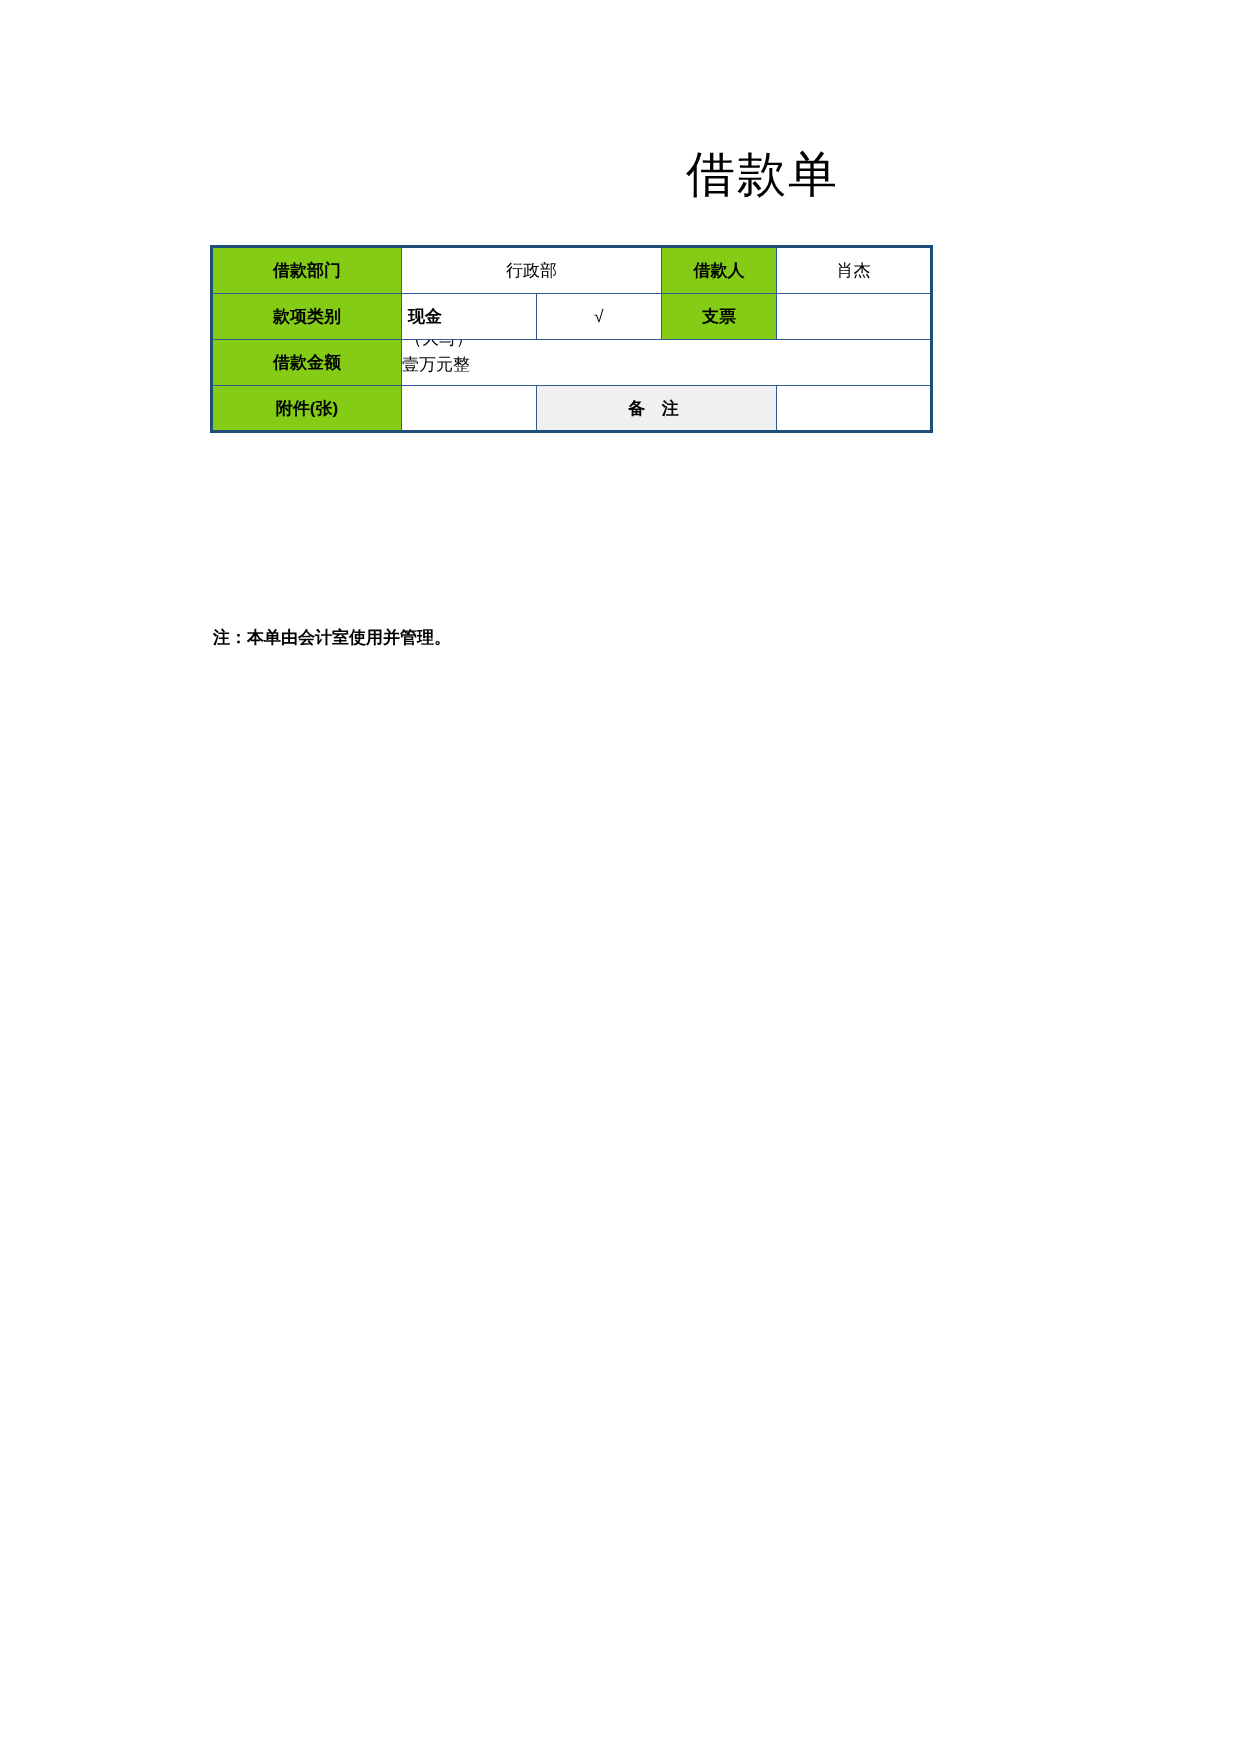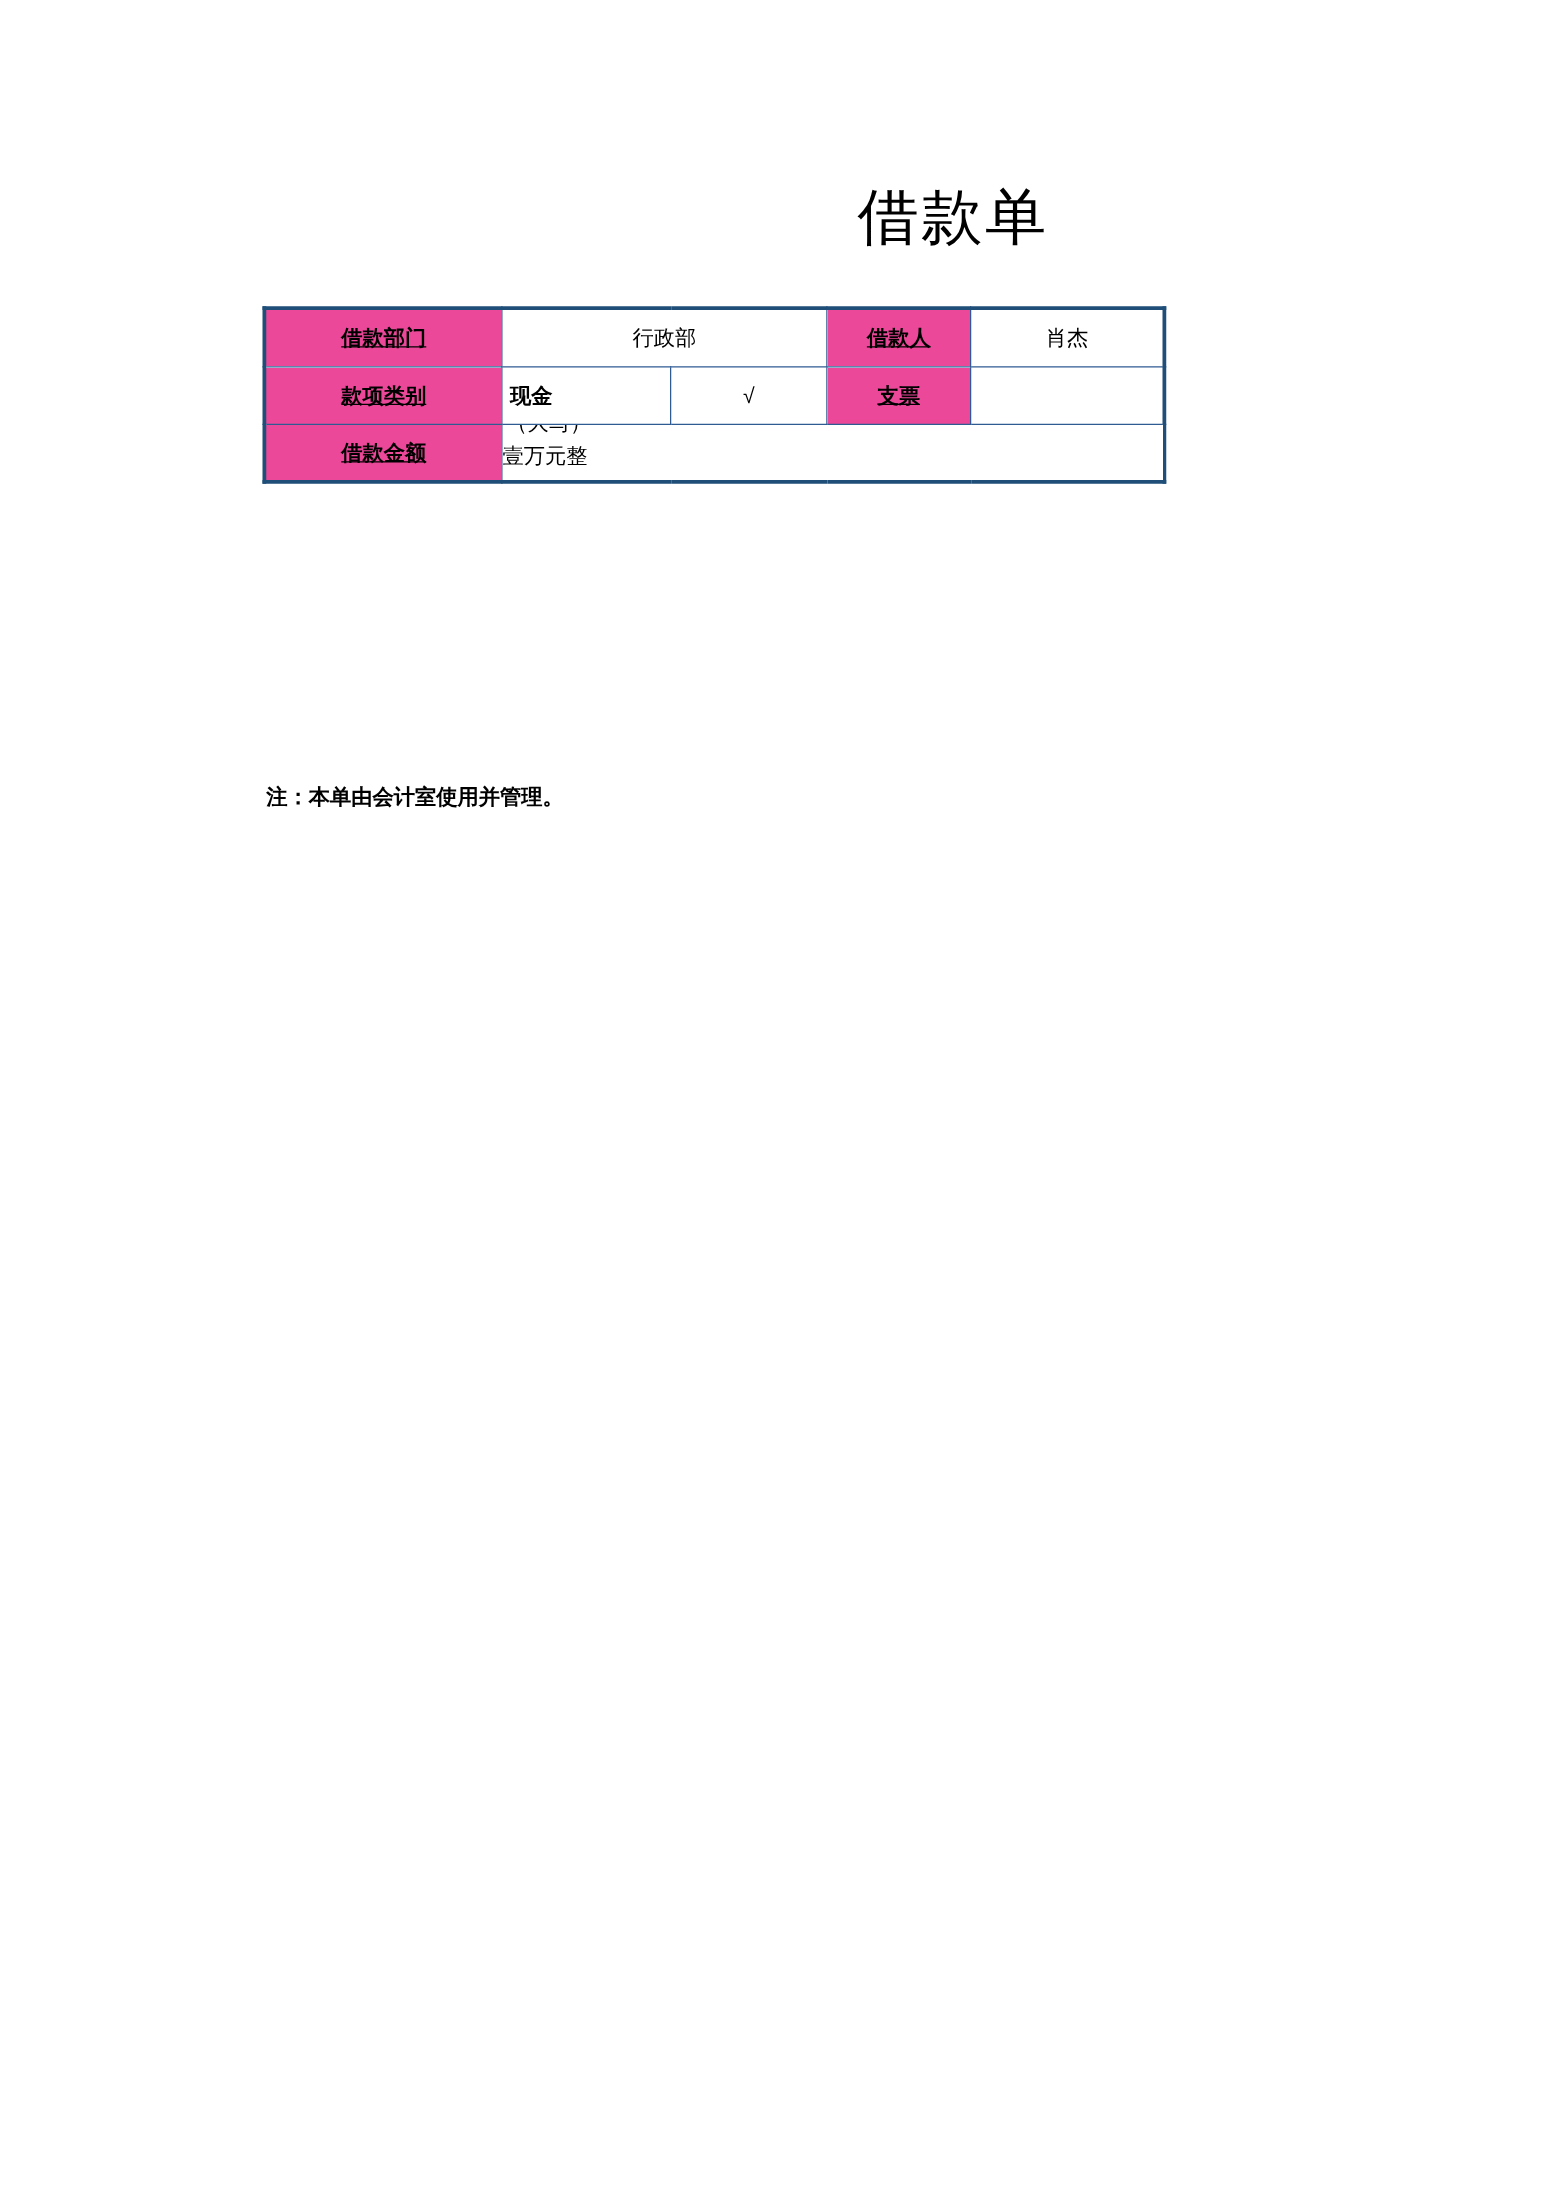--- a/index.html
+++ b/index.html
@@ -69,25 +69,24 @@
   
   table.form {
     border: 3px solid #1f4e79;
   }
   table.form tr:first-child td { border-top: 0; }
   table.form tr:last-child td { border-bottom: 0; }
   table.form tr td:first-child { border-left: 0; }
   table.form tr td:last-child { border-right: 0; }
 
   .lbl {
-    background: #ec4899;
-    text-align: center;
-    font-weight: bold;
-    font-size: 17px;
-    text-decoration: underline;
+    background: #84cc16;
+    text-align: center;
+    font-weight: bold;
+    font-size: 17px;
   }
   .lbl-gray {
     background: #b0b0b0;
     text-align: center;
     font-weight: bold;
     font-size: 17px;
   }
   .val {
     background: #ffffff;
     text-align: center;
@@ -222,19 +221,25 @@
         <tr class="r4">
           <td class="lbl">借款金额</td>
           <td class="amount-cell" colspan="4">
             <span class="amount-daxie">（大写）</span>
             <span class="amount-value">壹万元整</span>
           </td>
         </tr>
 
 
 
+        <tr class="r7">
+          <td class="lbl">附件(张)</td>
+          <td class="val"></td>
+          <td class="beizhu" colspan="2">备 注</td>
+          <td class="val"></td>
+        </tr>
       </tbody>
     </table>
   </div>
 
   <div class="note">注：本单由会计室使用并管理。</div>
 
 </div>
 
 </body></html>

